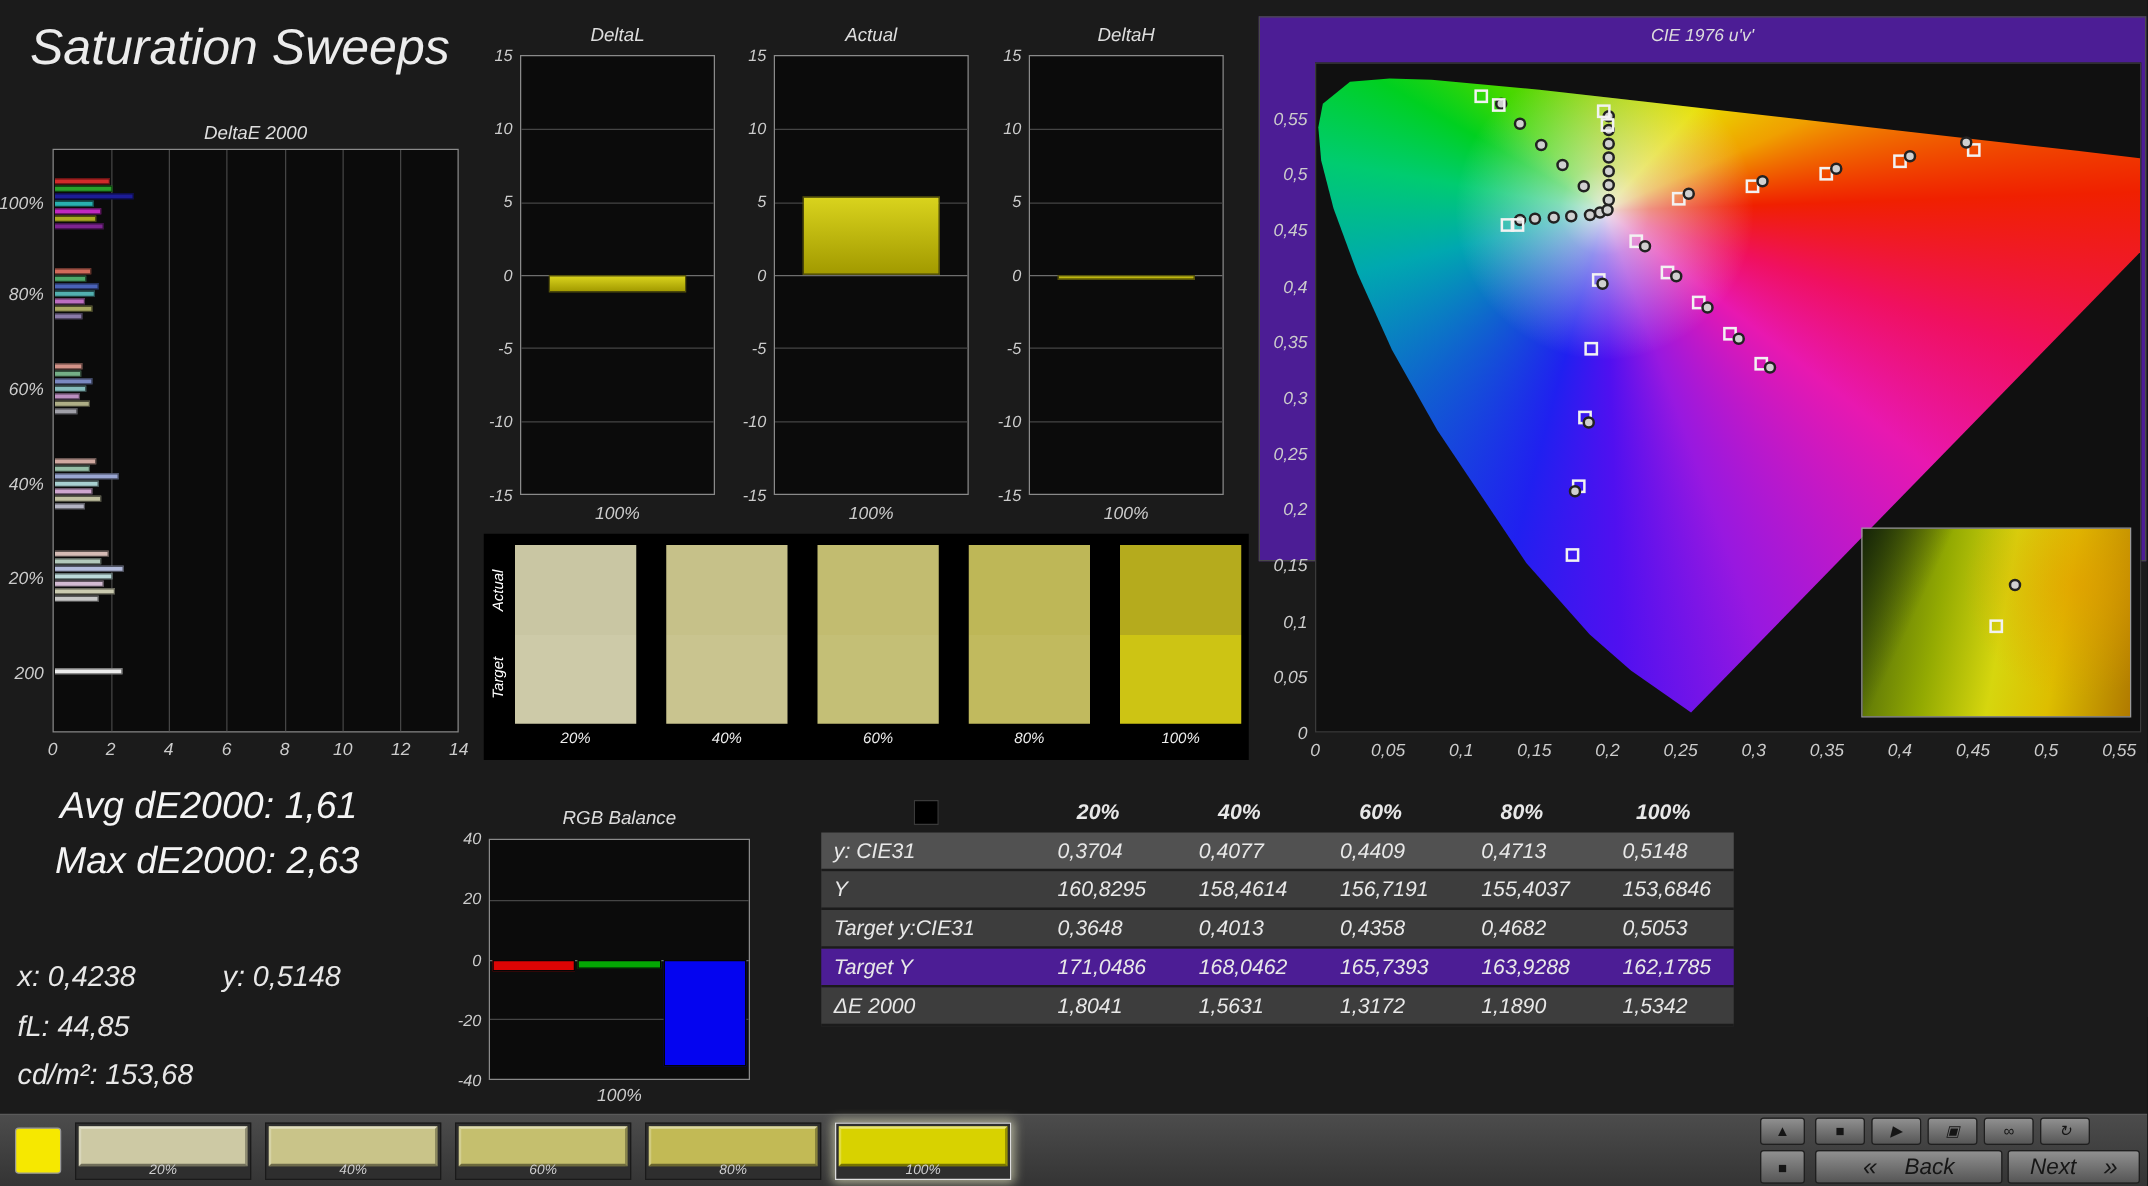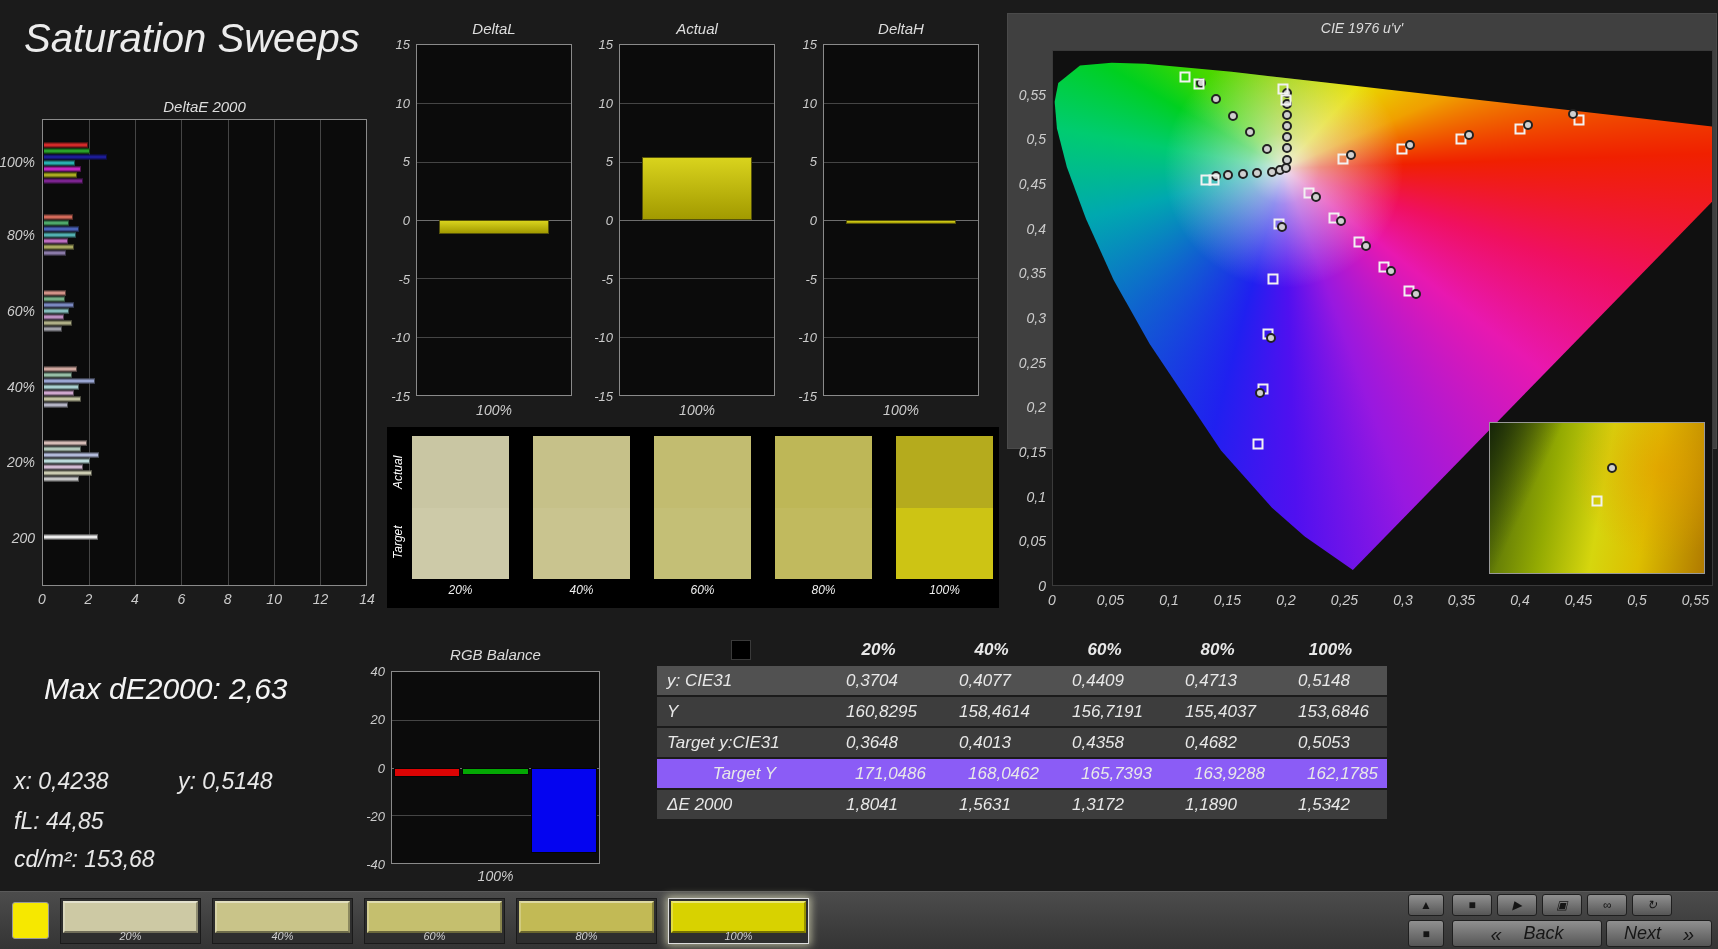--- a/index.html
+++ b/index.html
@@ -33,21 +33,21 @@
   
   .sw-panel{position:absolute;left:387px;top:427px;width:612px;height:181px;background:#000;}
   .sw-rot{position:absolute;left:4px;width:16px;writing-mode:vertical-rl;transform:rotate(180deg);font-size:12px;color:#fff;text-align:center;}
   .sw-actual{top:12px;height:66px;}
   .sw-target{top:82px;height:66px;}
   .sw-col{position:absolute;top:9px;width:97px;height:143px;}
   .sw-half{position:absolute;left:0;width:100%;height:50%;}
   .sw-label{position:absolute;top:147px;left:0;width:100%;text-align:center;font-size:12px;color:#eee;}
 
   
-  .cie-panel{position:absolute;left:1007px;top:13px;width:710px;height:436px;background:#404040;border:1px solid #4a4a4a;}
+  .cie-panel{position:absolute;left:1007px;top:13px;width:710px;height:436px;background:#4c1d95;border:1px solid #4a4a4a;}
   .cie-title{position:absolute;left:0;top:6px;width:100%;text-align:center;font-size:14px;color:#ddd;}
   .cie-yaxis{position:absolute;left:2px;top:36px;width:38px;height:536px;font-size:14px;color:#ccc;}
   .cie-yaxis .ytick{position:absolute;right:2px;transform:translateY(-50%);}
   .cie-xaxis{position:absolute;left:44px;top:578px;width:661px;height:18px;font-size:14px;color:#ccc;}
   .cie-xaxis .xtick{position:absolute;transform:translateX(-50%);}
   .cie-plot{position:absolute;left:44px;top:36px;width:661px;height:536px;background:#101010;border:1px solid #3a3a3a;overflow:hidden;}
   .cie-horseshoe{position:absolute;inset:0;
     clip-path:polygon(45.5% 97.2%,38.2% 90.9%,33.2% 85.5%,25.5% 74.8%,14.7% 54.9%,9.2% 42.9%,5% 31.4%,2.1% 21.7%,0.6% 14.5%,0.25% 9.5%,0.8% 6%,4.1% 2.7%,8.9% 2.2%,14% 2.4%,27.1% 3.9%,46.4% 6.6%,71.4% 10.1%,92.1% 13%,110% 15.6%);
     background:
       radial-gradient(circle at 35% 22%, rgba(238,238,238,.95) 0%, rgba(238,238,238,.55) 6%, rgba(238,238,238,0) 20%),
@@ -376,20 +376,21 @@
         <div class="xtick" style="left: 44.2478%;">0,25</div>
         <div class="xtick" style="left: 53.0973%;">0,3</div>
         <div class="xtick" style="left: 61.9469%;">0,35</div>
         <div class="xtick" style="left: 70.7965%;">0,4</div>
         <div class="xtick" style="left: 79.646%;">0,45</div>
         <div class="xtick" style="left: 88.4956%;">0,5</div>
         <div class="xtick" style="left: 97.3451%;">0,55</div>
       </div>
   </div>
 
+  <div class="stat-avg">Avg dE2000: 1,61</div>
   <div class="stat-max">Max dE2000: 2,63</div>
   <div class="stat-x">x: 0,4238</div>
   <div class="stat-y">y: 0,5148</div>
   <div class="stat-fl">fL: 44,85</div>
   <div class="stat-cd">cd/m²: 153,68</div>
 
   <div class="rgb-title">RGB Balance</div>
   <div class="rgb-yaxis">
       <div class="ytick" style="top: 0%;">40</div>
       <div class="ytick" style="top: 25%;">20</div>
@@ -433,21 +434,21 @@
         <div class="tbl-cell tbl-val">153,6846</div>
       </div>
       <div class="tbl-row" style="background: rgb(61, 61, 61);">
         <div class="tbl-cell tbl-label">Target y:CIE31</div>
         <div class="tbl-cell tbl-val">0,3648</div>
         <div class="tbl-cell tbl-val">0,4013</div>
         <div class="tbl-cell tbl-val">0,4358</div>
         <div class="tbl-cell tbl-val">0,4682</div>
         <div class="tbl-cell tbl-val">0,5053</div>
       </div>
-      <div class="tbl-row" style="background: #8b5cf6; text-align: center;">
+      <div class="tbl-row" style="background: #4c1d95;">
         <div class="tbl-cell tbl-label">Target Y</div>
         <div class="tbl-cell tbl-val">171,0486</div>
         <div class="tbl-cell tbl-val">168,0462</div>
         <div class="tbl-cell tbl-val">165,7393</div>
         <div class="tbl-cell tbl-val">163,9288</div>
         <div class="tbl-cell tbl-val">162,1785</div>
       </div>
       <div class="tbl-row" style="background: rgb(61, 61, 61);">
         <div class="tbl-cell tbl-label">ΔE 2000</div>
         <div class="tbl-cell tbl-val">1,8041</div>

